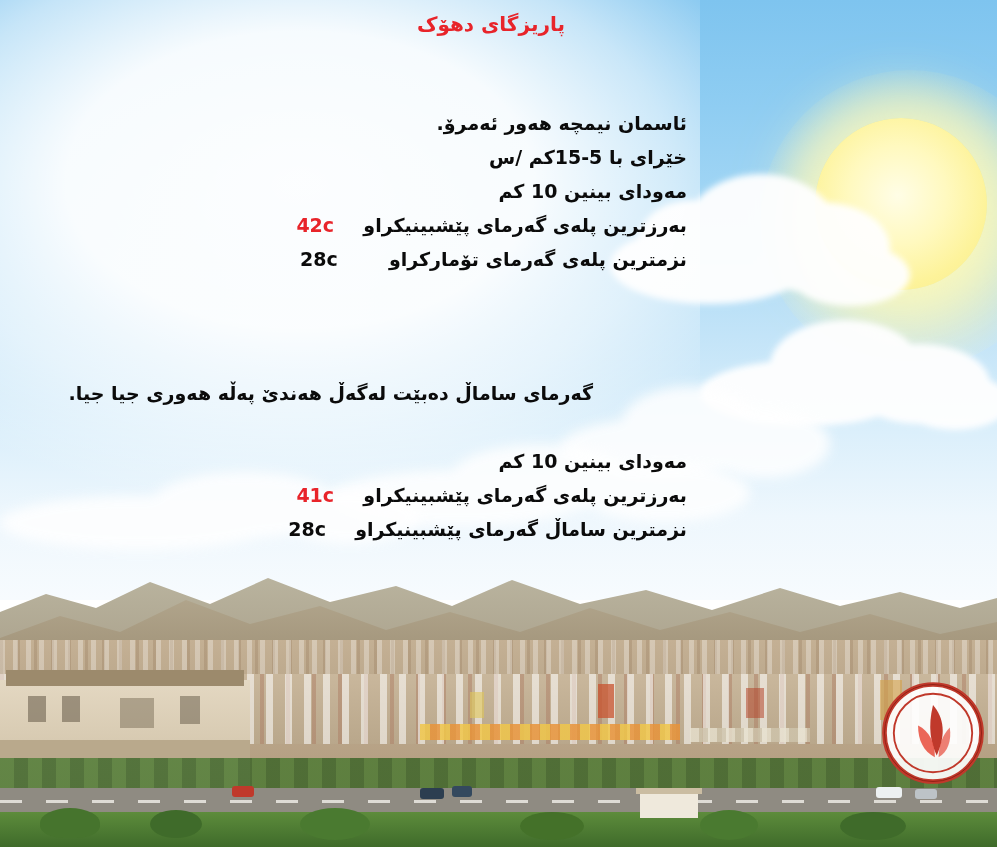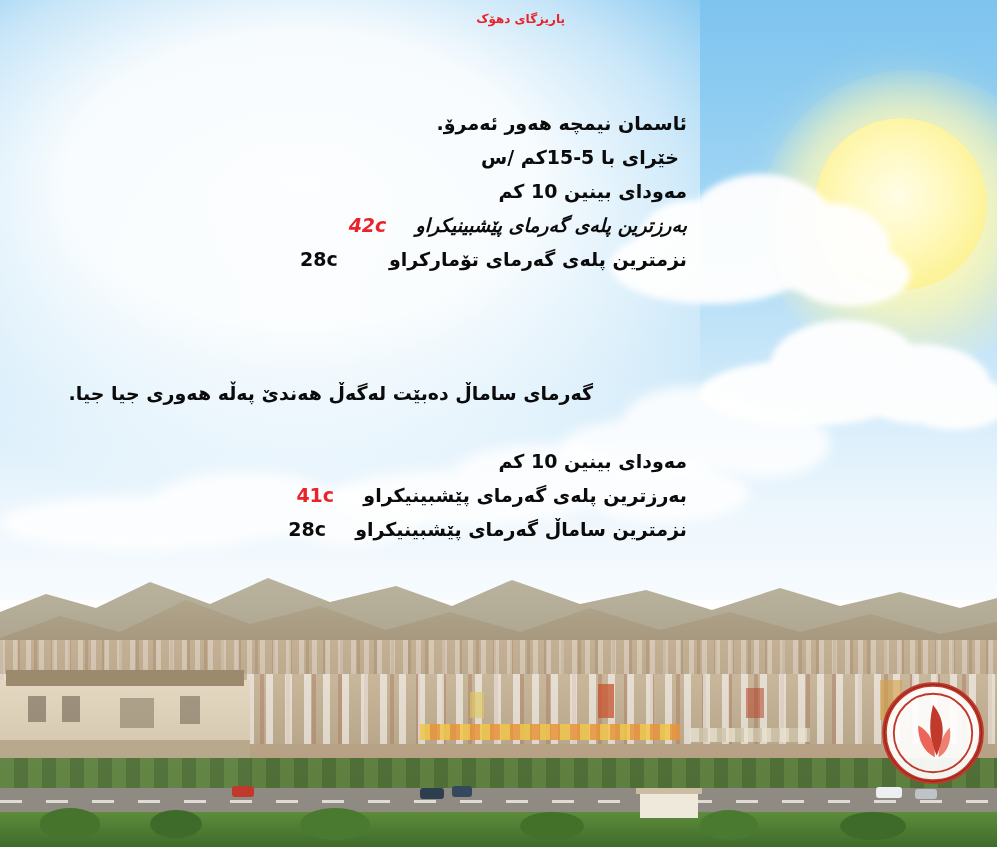--- a/index.html
+++ b/index.html
@@ -107,21 +107,21 @@
     white-space: nowrap;
     font-weight: bold;
     font-size: 19px;
     color: #0b0b0b;
     line-height: 1.25;
     direction: rtl;
     unicode-bidi: embed;
   }
   .t-title {
     color: #e8242a;
-    font-size: 12px;
+    font-size: 20px;
   }
   .t-underline { text-decoration: underline; }
   .t-red { color: #e8242a; }
   .spacer-num { display: inline-block; }
 
   
   .logo {
     position: absolute;
     right: 8px; bottom: 58px;
     width: 112px; height: 112px;
@@ -260,25 +260,25 @@
     <circle cx="60" cy="60" r="52" fill="none" stroke="#8e1f14" stroke-width="1"></circle>
   </svg>
 
   <div class="text-layer">
 
     <div class="tline t-title" style="right:432px; top:12px;">پاریزگای دهۆک</div>
 
 
     <div class="tline" style="right:310px; top:112px;">ئاسمان نیمچە هەور ئەمرۆ.</div>
 
-    <div class="tline" style="right:318px; top:146px;">خێرای با 5-15کم /س</div>
+    <div class="tline" style="right:310px; top:146px;">خێرای با 5-15کم /س</div>
 
     <div class="tline" style="right:310px; top:180px;">مەودای بینین 10 کم</div>
 
-    <div class="tline" style="right:310px; top:214px;font-style:italic;">
+    <div class="tline" style="right:310px; top:214px;">
       <span>بەرزترین پلەی گەرمای پێشبینیکراو</span>
       <span class="spacer-num" style="width:16px;"></span>
       <span class="t-red">42c</span>
     </div>
 
     <div class="tline" style="right:310px; top:248px;">
       <span>نزمترین پلەی گەرمای تۆمارکراو</span>
       <span class="spacer-num" style="width:38px;"></span>
       <span>28c</span>
     </div>

